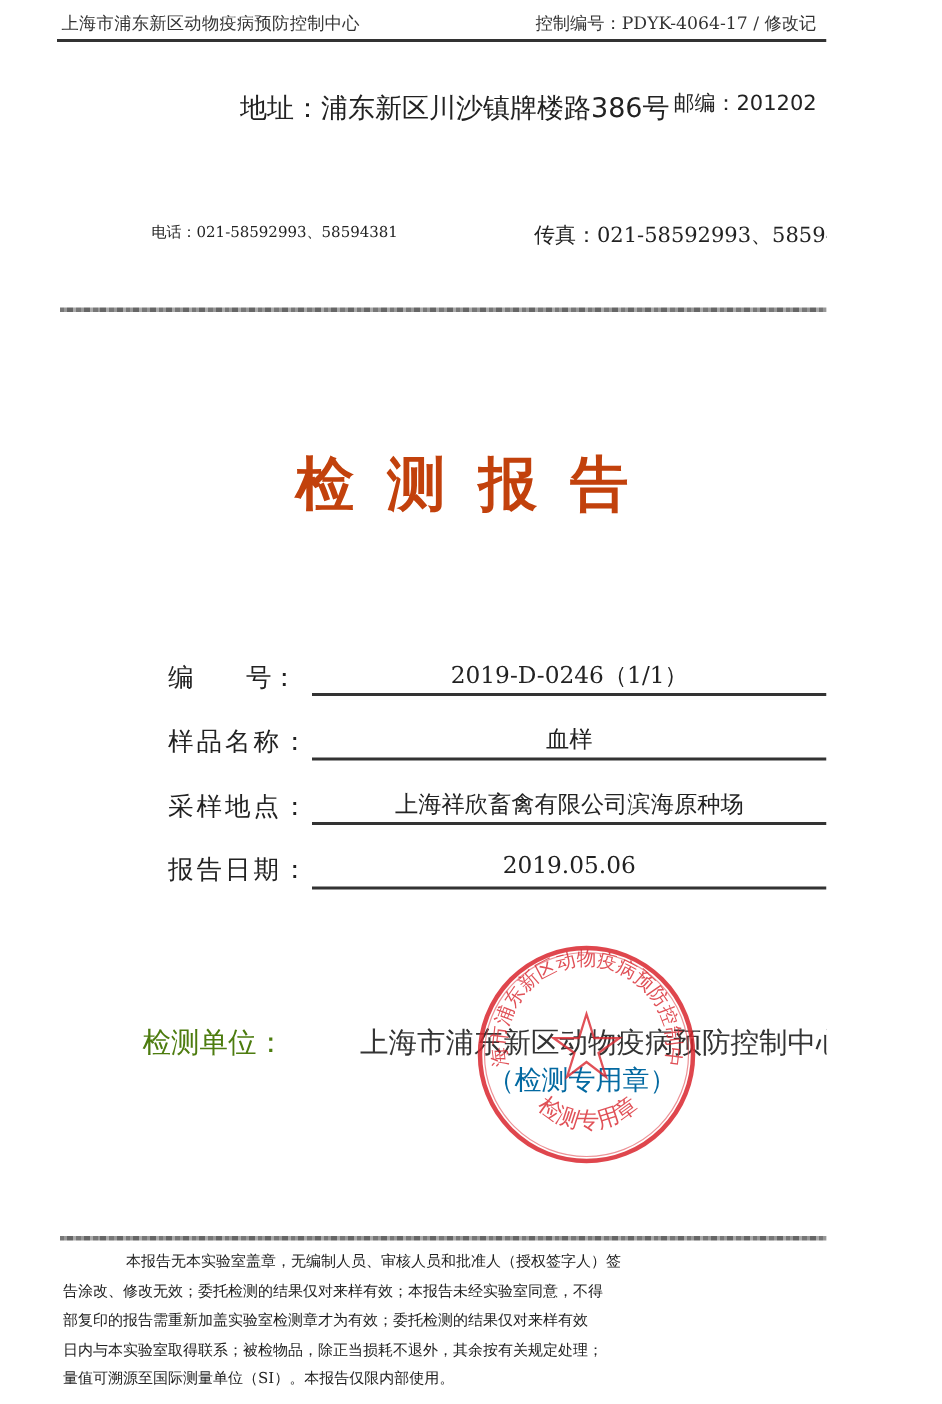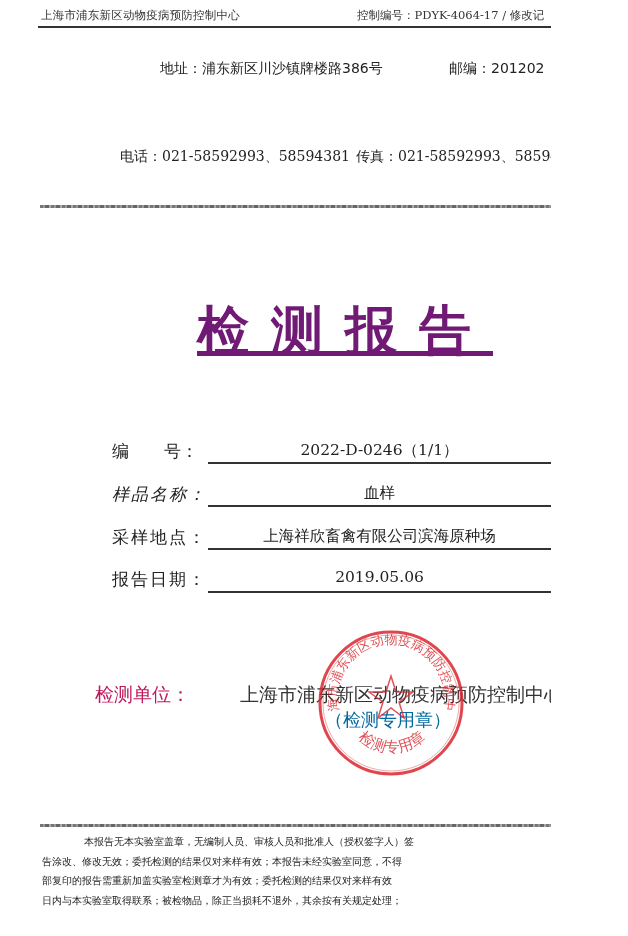--- a/index.html
+++ b/index.html
@@ -8,41 +8,41 @@
       font-family: "DejaVu Serif", serif; color: #1a1a1a;
     }
     .page { position: absolute; left: 0; top: 0; width: 628px; height: 936px; overflow: hidden; }
     .clip { position: absolute; left: 0; top: 0; width: 551px; height: 936px; overflow: hidden; }
     .abs { position: absolute; white-space: nowrap; }
 
     .hdr-left { left: 41px; top: 8px; font-size: 11.5px; color: #333; letter-spacing: 0.2px; }
     .hdr-right { left: 357px; top: 8px; font-size: 11.5px; color: #333; font-family: "DejaVu Serif", serif; }
     .hdr-line { left: 38px; top: 26px; width: 513px; height: 2px; background: #333; }
 
-    .addr { left: 160px; top: 60px; font-size: 14px; font-family: "DejaVu Sans", sans-serif; color: #222; }
+    .addr { left: 160px; top: 60px; font-size: 18px; font-family: "DejaVu Sans", sans-serif; color: #222; }
     .post { left: 449px; top: 60px; font-size: 14px; font-family: "DejaVu Sans", sans-serif; color: #222; text-align: right; }
 
-    .tel { left: 120px; top: 148px; font-size: 14px; color: #222; }
+    .tel { left: 101px; top: 148px; font-size: 10px; color: #222; }
     .fax { left: 356px; top: 148px; font-size: 14px; color: #222; }
 
     .rule { left: 40px; width: 511px; height: 3px;
       background: repeating-linear-gradient(90deg, #777 0 3px, #999 3px 5px, #666 5px 9px, #aaa 9px 11px); }
     .rule1 { top: 205px; }
     .rule2 { top: 824px; }
 
-    .title { left: 197px; top: 296px; font-size: 52px; font-weight: bold; letter-spacing: 22px;
-      font-family: "DejaVu Sans", sans-serif; color: #701a75; text-decoration: underline; }
+    .title { left: 197px; top: 296px; font-size: 39px; font-weight: bold; letter-spacing: 22px;
+      font-family: "DejaVu Sans", sans-serif; color: #c2410c; }
 
     .field-label { left: 112px; font-size: 17px; font-family: "DejaVu Sans", sans-serif; color: #222; letter-spacing: 2px; }
     .field-label.spread { letter-spacing: 0; }
     .field-label.spread .c1 { display: inline-block; width: 52px; }
     .field-value { left: 208px; width: 343px; text-align: center; font-size: 15.5px; color: #222; }
     .field-line { left: 208px; width: 343px; height: 2px; background: #333; }
 
-    .unit-label { left: 95px; top: 682px; font-size: 19px; font-family: "DejaVu Sans", sans-serif; color: #be185d; }
+    .unit-label { left: 95px; top: 682px; font-size: 19px; font-family: "DejaVu Sans", sans-serif; color: #4d7c0f; }
     .unit-name { left: 240px; top: 682px; font-size: 19px; font-family: "DejaVu Sans", sans-serif; color: #333; }
     .unit-sub { left: 325px; top: 708px; font-size: 18px; font-family: "DejaVu Sans", sans-serif; color: #0369a1; }
 
     .stamp { left: 316px; top: 628px; width: 150px; height: 150px; }
 
     .notice { left: 42px; top: 832px; width: 509px; font-size: 10px; line-height: 19.5px; color: #222;
       font-family: "DejaVu Serif", serif; white-space: normal; }
     .notice .ln { display: block; white-space: nowrap; }
     .notice .ln.indent { padding-left: 42px; }
   </style>
@@ -61,24 +61,24 @@
     <div class="abs tel">电话：021-58592993、58594381</div>
     <div class="abs fax">传真：021-58592993、58594381</div>
 
     <div class="abs rule rule1"></div>
 
     <div class="abs title">检测报告</div>
 
     <div class="abs field-label spread" style="top:440px;">
       <span class="c1">编</span><span>号：</span>
     </div>
-    <div class="abs field-value" style="top:440px;">2022-D-0246（1/1）</div>
+    <div class="abs field-value" style="top:440px;">2019-D-0246（1/1）</div>
     <div class="abs field-line" style="top:462px;"></div>
 
-    <div class="abs field-label" style="top:483px;font-style:italic;">样品名称：</div>
+    <div class="abs field-label" style="top:483px;">样品名称：</div>
     <div class="abs field-value" style="top:483px;">血样</div>
     <div class="abs field-line" style="top:505px;"></div>
 
     <div class="abs field-label" style="top:526px;">采样地点：</div>
     <div class="abs field-value" style="top:526px;">上海祥欣畜禽有限公司滨海原种场</div>
     <div class="abs field-line" style="top:548px;"></div>
 
     <div class="abs field-label" style="top:568px;">报告日期：</div>
     <div class="abs field-value" style="top:568px;">2019.05.06</div>
     <div class="abs field-line" style="top:591px;"></div>
@@ -103,16 +103,17 @@
       </text>
     </svg>
 
     <div class="abs rule rule2"></div>
 
     <div class="abs notice">
       <span class="ln indent">本报告无本实验室盖章，无编制人员、审核人员和批准人（授权签字人）签</span>
       <span class="ln">告涂改、修改无效；委托检测的结果仅对来样有效；本报告未经实验室同意，不得</span>
       <span class="ln">部复印的报告需重新加盖实验室检测章才为有效；委托检测的结果仅对来样有效</span>
       <span class="ln">日内与本实验室取得联系；被检物品，除正当损耗不退外，其余按有关规定处理；</span>
+      <span class="ln">量值可溯源至国际测量单位（SI）。本报告仅限内部使用。</span>
     </div>
 
   </div>
 </div>
 
 </body></html>

